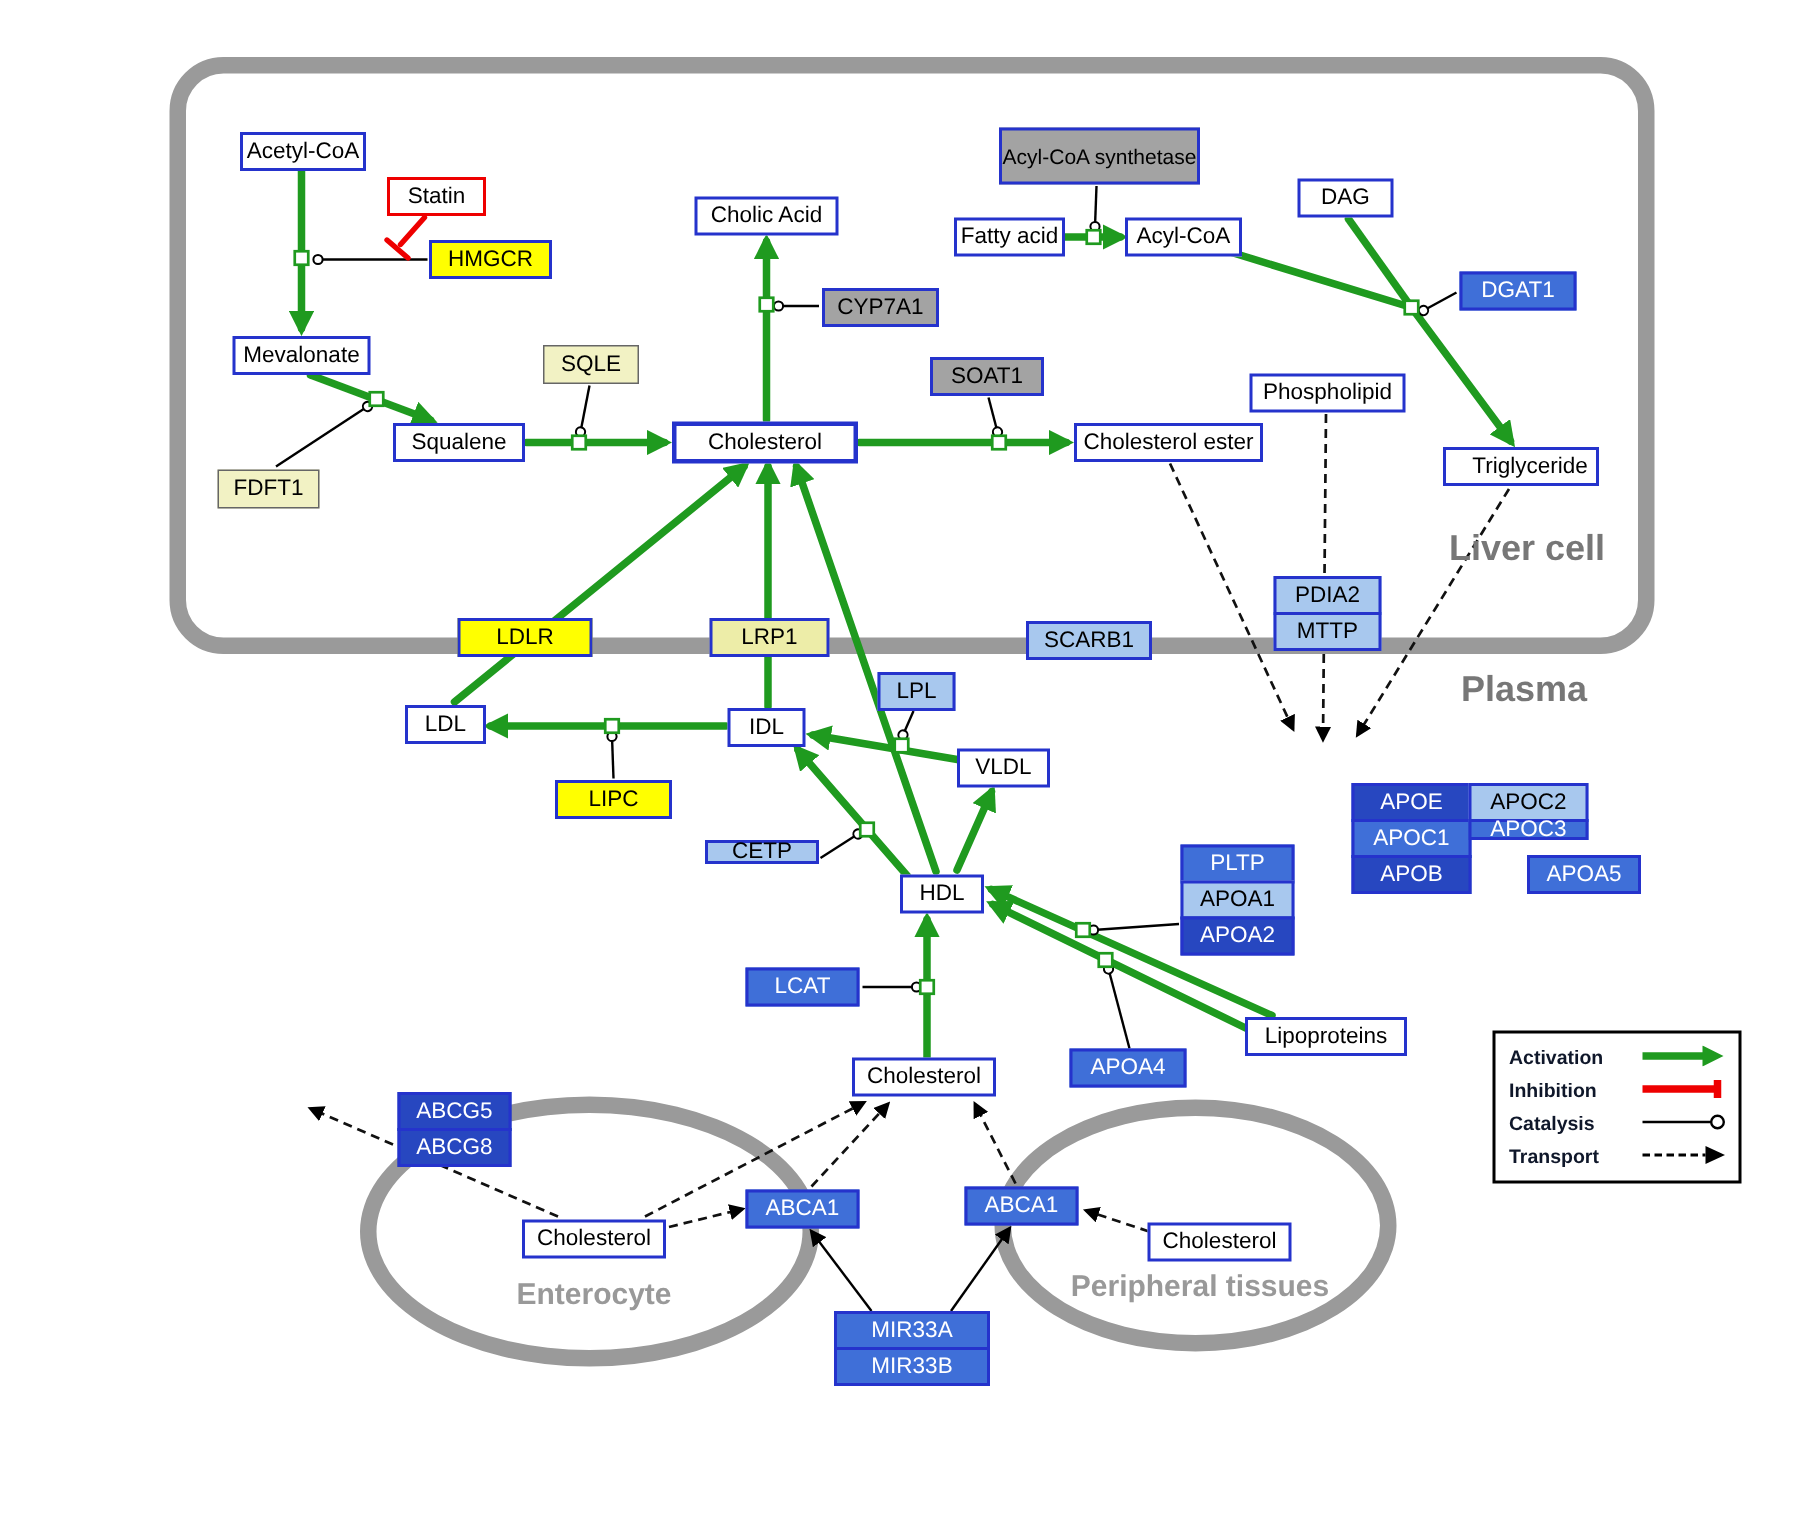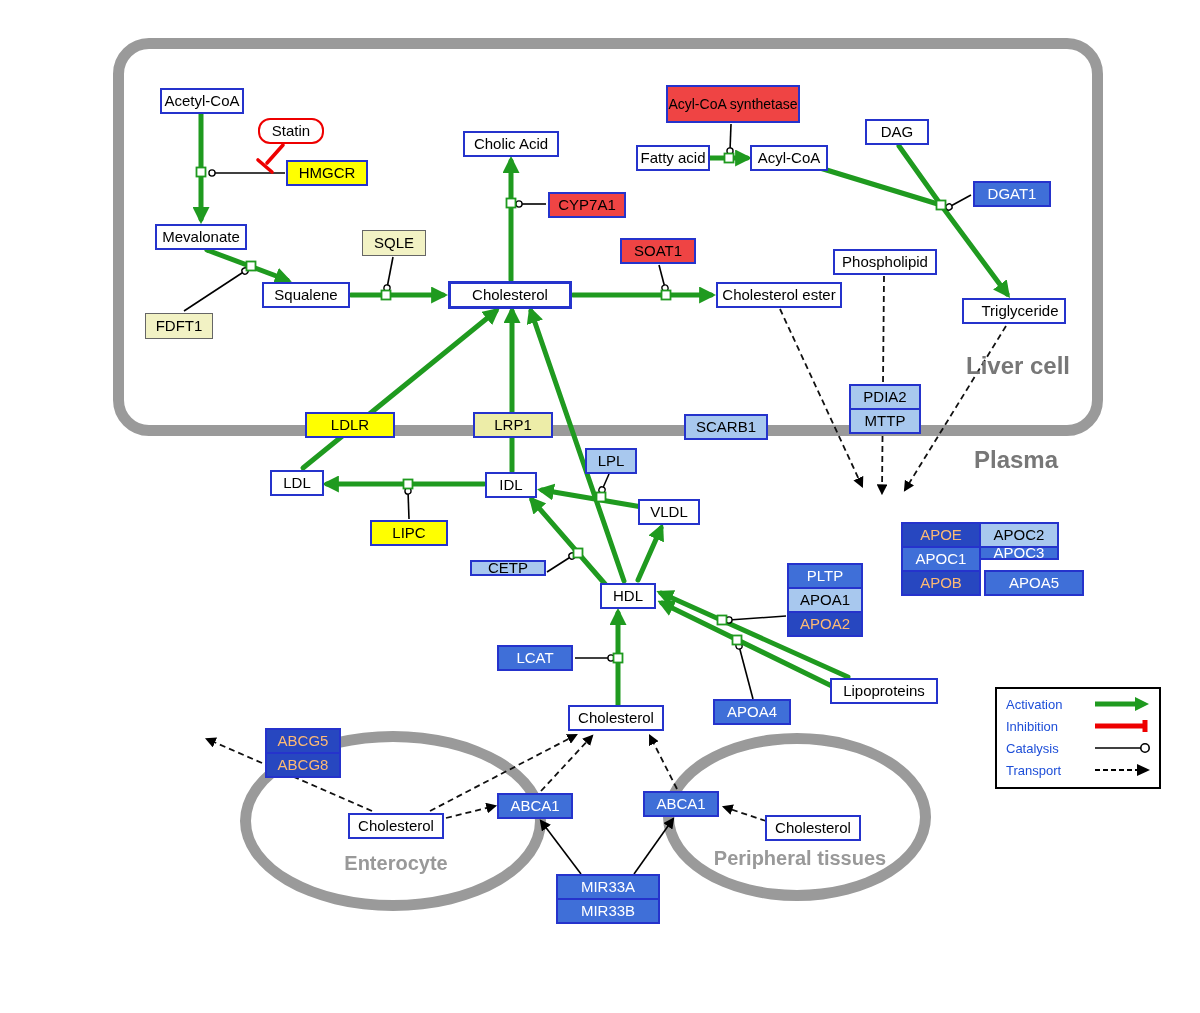--- a/index.html
+++ b/index.html
@@ -14,29 +14,29 @@
   .node{position:absolute;z-index:2;box-sizing:border-box;display:flex;
         align-items:center;justify-content:center;text-align:center;
         font-size:15px;color:#000;background:#fff;border:2px solid #2533cc;
         cursor:pointer;line-height:1.05;}
   .n-thick{border-width:3px;}
   .n-red{border-color:#ee0000;border-width:2.5px;}
   .n-yellow{background:#ffff00;}
   .n-paleyellow{background:#f2f2c4;border:1.5px solid #666;}
   .n-paleyellow-blue{background:#ededa8;}
   .n-blue1{background:#a8c8ee;}
-  .n-blue2{background:#ef4444;}
+  .n-blue2{background:#a3a3a3;}
   .n-blue3{background:#3f6fd8;color:#fff;}
-  .n-blue4{background:#2747c0;color:#fdba74;}
+  .n-blue4{background:#2747c0;color:#ffffff;}
   .small{font-size:14px;}
   .legend{position:absolute;z-index:3;background:#fff;border:2px solid #000;
           box-sizing:border-box;}
   .legend-row{display:flex;align-items:center;justify-content:space-between;
               padding:3px 8px 3px 9px;height:22px;box-sizing:border-box;}
-  .legend-row span{font-size:13px;color:#1d4ed8;}
+  .legend-row span{font-size:13px;color:#0f172a;font-weight:bold;}
 </style>
 </head>
 <body>
 
 <div id="stage">
 
   <div class="region liver" style="left:113px;top:38px;width:990px;height:398px;"></div>
   <div class="region cellround" style="left:240px;top:731px;width:306px;height:180px;"></div>
   <div class="region cellround" style="left:663px;top:733px;width:268px;height:168px;"></div>
 
@@ -129,21 +129,21 @@
       <rect x="403.5" y="479.5" width="9" height="9"></rect>
       <rect x="596.5" y="492.5" width="9" height="9"></rect>
       <rect x="573.5" y="548.5" width="9" height="9"></rect>
       <rect x="717.5" y="615.5" width="9" height="9"></rect>
       <rect x="732.5" y="635.5" width="9" height="9"></rect>
       <rect x="613.5" y="653.5" width="9" height="9"></rect>
     </g>
   </svg>
 
   <div class="node" style="left:160px;top:88px;width:84px;height:26px;">Acetyl-CoA</div>
-  <div class="node n-red" style="left:258px;top:118px;width:66px;height:26px;border-radius:12px;">Statin</div>
+  <div class="node n-red" style="left:258px;top:118px;width:66px;height:26px;">Statin</div>
   <div class="node n-yellow" style="left:286px;top:160px;width:82px;height:26px;">HMGCR</div>
   <div class="node" style="left:155px;top:224px;width:92px;height:26px;">Mevalonate</div>
   <div class="node n-paleyellow" style="left:362px;top:230px;width:64px;height:26px;">SQLE</div>
   <div class="node n-paleyellow" style="left:145px;top:313px;width:68px;height:26px;">FDFT1</div>
   <div class="node" style="left:262px;top:282px;width:88px;height:26px;">Squalene</div>
   <div class="node" style="left:463px;top:131px;width:96px;height:26px;">Cholic Acid</div>
   <div class="node n-blue2" style="left:548px;top:192px;width:78px;height:26px;">CYP7A1</div>
   <div class="node n-thick" style="left:448px;top:281px;width:124px;height:28px;">Cholesterol</div>
   <div class="node n-blue2" style="left:620px;top:238px;width:76px;height:26px;">SOAT1</div>
   <div class="node" style="left:716px;top:282px;width:126px;height:26px;">Cholesterol ester</div>
@@ -173,21 +173,21 @@
   <div class="node n-blue1" style="left:787px;top:587px;width:76px;height:26px;">APOA1</div>
   <div class="node n-blue4" style="left:787px;top:611px;width:76px;height:26px;text-align:center;">APOA2</div>
   <div class="node n-blue3" style="left:713px;top:699px;width:78px;height:26px;">APOA4</div>
   <div class="node" style="left:830px;top:678px;width:108px;height:26px;">Lipoproteins</div>
 
   <div class="node n-blue4" style="left:901px;top:522px;width:80px;height:26px;">APOE</div>
   <div class="node n-blue1" style="left:979px;top:522px;width:80px;height:26px;">APOC2</div>
   <div class="node n-blue3" style="left:901px;top:546px;width:80px;height:26px;">APOC1</div>
   <div class="node n-blue3" style="left:979px;top:546px;width:80px;height:14px;">APOC3</div>
   <div class="node n-blue4" style="left:901px;top:570px;width:80px;height:26px;">APOB</div>
-  <div class="node n-blue3" style="left:984px;top:570px;width:100px;height:26px;">APOA5</div>
+  <div class="node n-blue3" style="left:1018px;top:570px;width:76px;height:26px;">APOA5</div>
 
   <div class="node" style="left:568px;top:705px;width:96px;height:26px;">Cholesterol</div>
   <div class="node n-blue4" style="left:265px;top:728px;width:76px;height:26px;">ABCG5</div>
   <div class="node n-blue4" style="left:265px;top:752px;width:76px;height:26px;">ABCG8</div>
   <div class="node" style="left:348px;top:813px;width:96px;height:26px;">Cholesterol</div>
   <div class="node n-blue3" style="left:497px;top:793px;width:76px;height:26px;">ABCA1</div>
   <div class="node n-blue3" style="left:643px;top:791px;width:76px;height:26px;">ABCA1</div>
   <div class="node" style="left:765px;top:815px;width:96px;height:26px;">Cholesterol</div>
   <div class="node n-blue3" style="left:556px;top:874px;width:104px;height:26px;">MIR33A</div>
   <div class="node n-blue3" style="left:556px;top:898px;width:104px;height:26px;">MIR33B</div>

